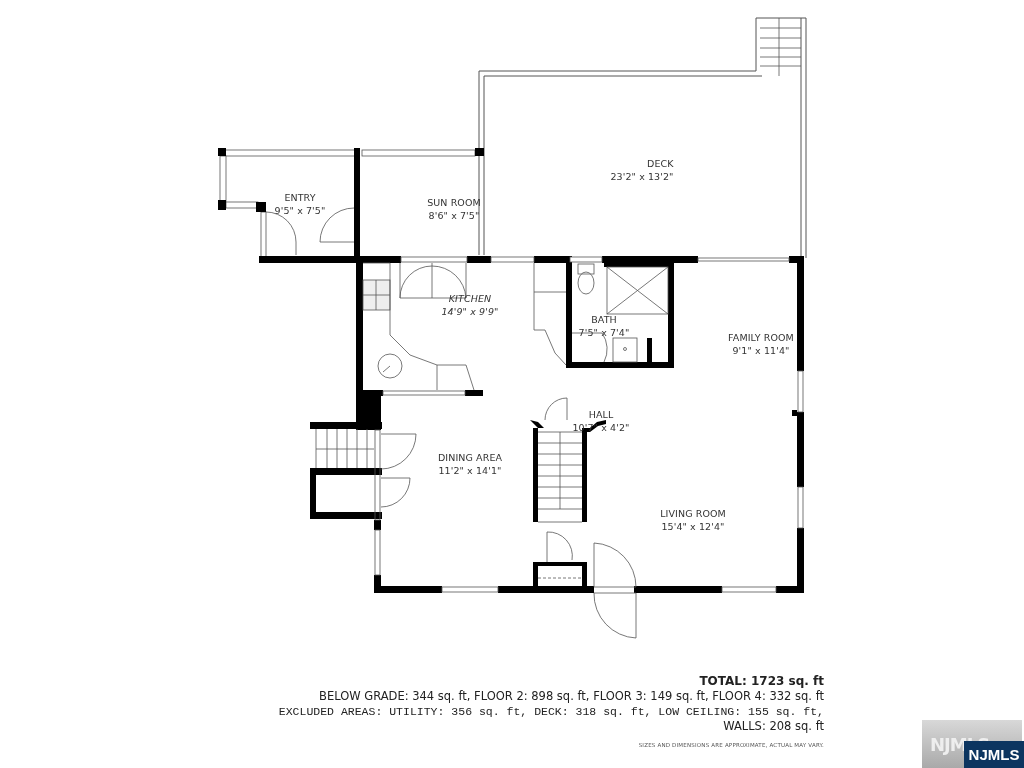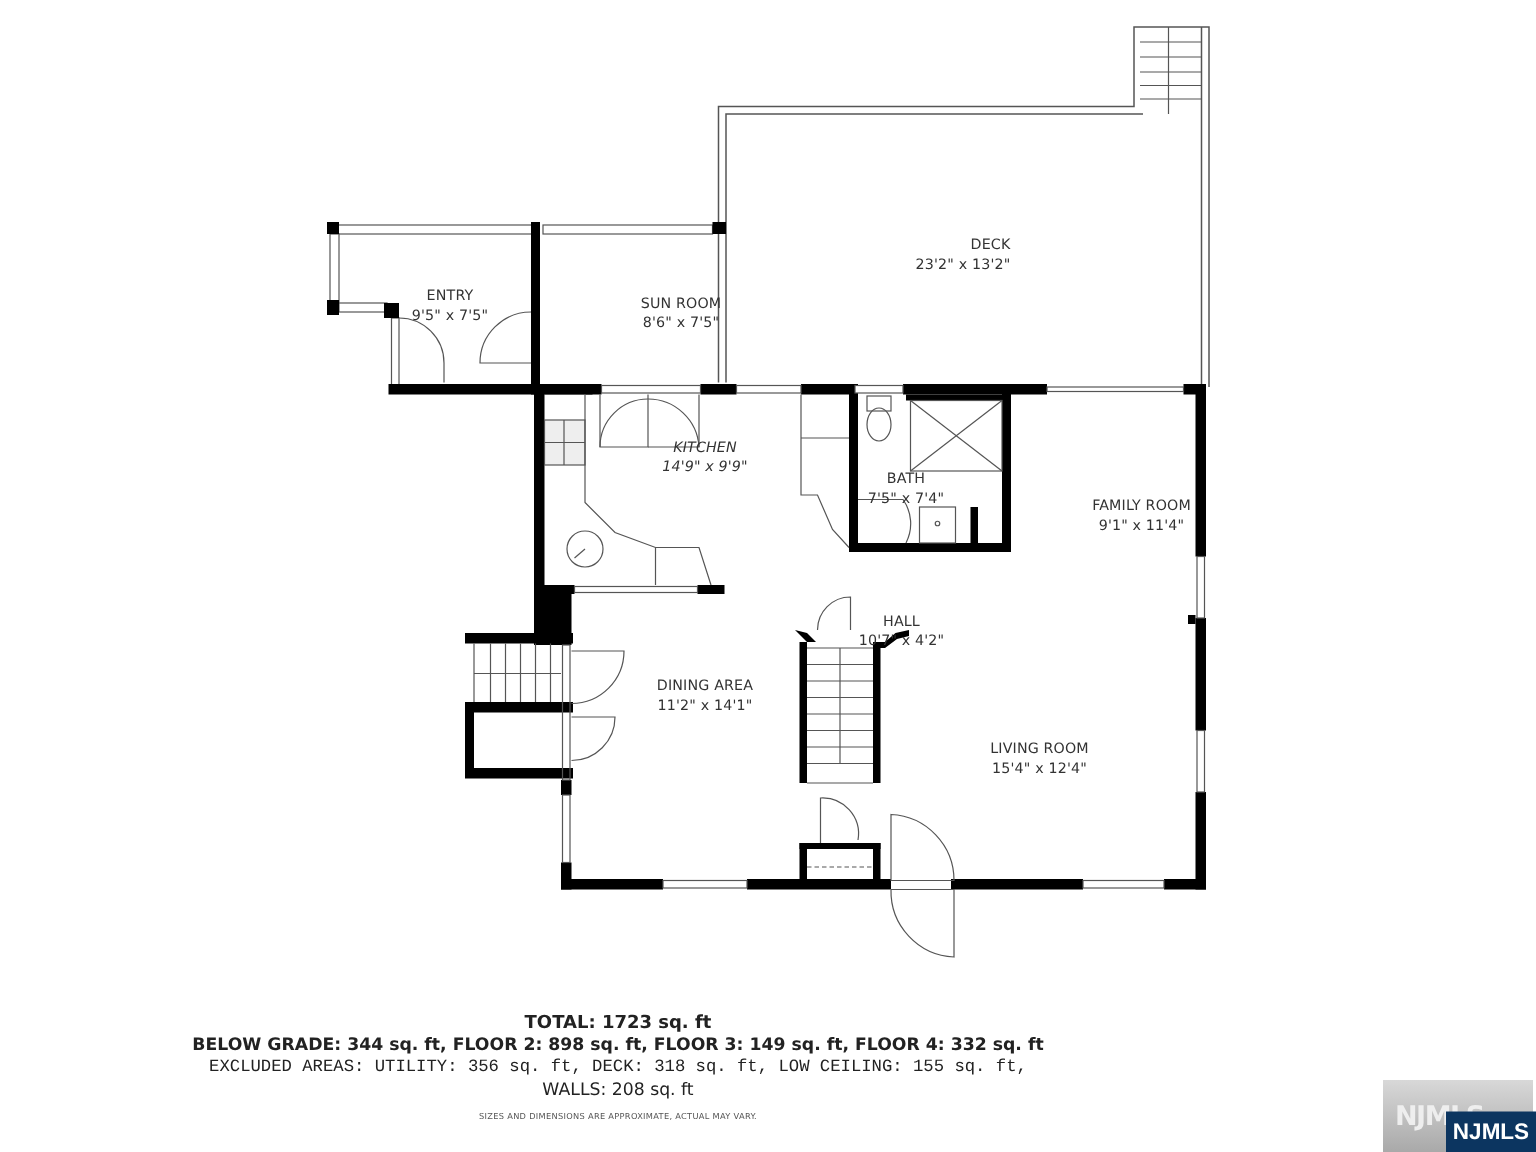--- a/index.html
+++ b/index.html
@@ -1,22 +1,22 @@
 <!DOCTYPE html>
 <html><head>
 <meta charset="utf-8">
 <style>
   html, body { margin:0; padding:0; background:#ffffff; }
   body { width:1024px; height:768px; position:relative; overflow:hidden; font-family:"DejaVu Sans","Liberation Sans",sans-serif; }
   #plan { position:absolute; left:0; top:0; width:1024px; height:768px; }
   .room-label { position:absolute; text-align:center; font-size:9.5px; color:#333; line-height:13px; letter-spacing:0.1px; transform:translateX(-50%); white-space:nowrap; }
-  .summary { position:absolute; left:0; width:824px; text-align:center; color:#222; }
+  .summary { position:absolute; left:0; width:824px; text-align:right; color:#222; }
   .total { top:674px; font-size:12px; font-weight:bold; }
   .line { font-size:11.5px; line-height:15px; }
-  .l1 { top:689px;font-weight:bold; } .l2 { top:704px;font-family:Liberation Mono, monospace; } .l3 { top:719px; }
+  .l1 { top:689px; } .l2 { top:704px;font-family:Liberation Mono, monospace; } .l3 { top:719px; }
   .disclaimer { top:742px; font-size:5.5px; color:#555; letter-spacing:0.2px; }
   .logo { position:absolute; left:920px; top:712px; width:104px; height:56px; }
   .logo-bg { position:absolute; left:2px; top:8px; width:100px; height:48px; background:linear-gradient(#d8d8d8,#a9a9a9); }
   .logo-ghost { position:absolute; left:10px; top:22px; font-size:18px; font-weight:bold; color:#eee; letter-spacing:-1px; }
   .logo-badge { position:absolute; left:44px; top:29px; width:60px; height:27px; background:#0c3560; color:#fff; font-weight:bold; font-size:15px; line-height:27px; text-align:center; font-family:"Liberation Sans",sans-serif; }
 </style>
 </head>
 <body>
 
 <svg id="plan" viewBox="0 0 1024 768" xmlns="http://www.w3.org/2000/svg">
@@ -202,21 +202,21 @@
   <div>9'1" x 11'4"</div>
 </div>
 <div class="room-label" style="left:601px; top:376px;margin-top:32px;">
   <div>HALL</div>
   <div>10'7" x 4'2"</div>
 </div>
 <div class="room-label" style="left:470px; top:451px;">
   <div>DINING AREA</div>
   <div>11'2" x 14'1"</div>
 </div>
-<div class="room-label" style="left:693px; top:493px;">
+<div class="room-label" style="left:693px; top:507px;">
   <div>LIVING ROOM</div>
   <div>15'4" x 12'4"</div>
 </div>
 
 <div class="summary total">TOTAL: 1723 sq. ft</div>
 <div class="summary line l1">BELOW GRADE: 344 sq. ft, FLOOR 2: 898 sq. ft, FLOOR 3: 149 sq. ft, FLOOR 4: 332 sq. ft</div>
 <div class="summary line l2">EXCLUDED AREAS: UTILITY: 356 sq. ft, DECK: 318 sq. ft, LOW CEILING: 155 sq. ft,</div>
 <div class="summary line l3">WALLS: 208 sq. ft</div>
 <div class="summary disclaimer">SIZES AND DIMENSIONS ARE APPROXIMATE, ACTUAL MAY VARY.</div>
 

